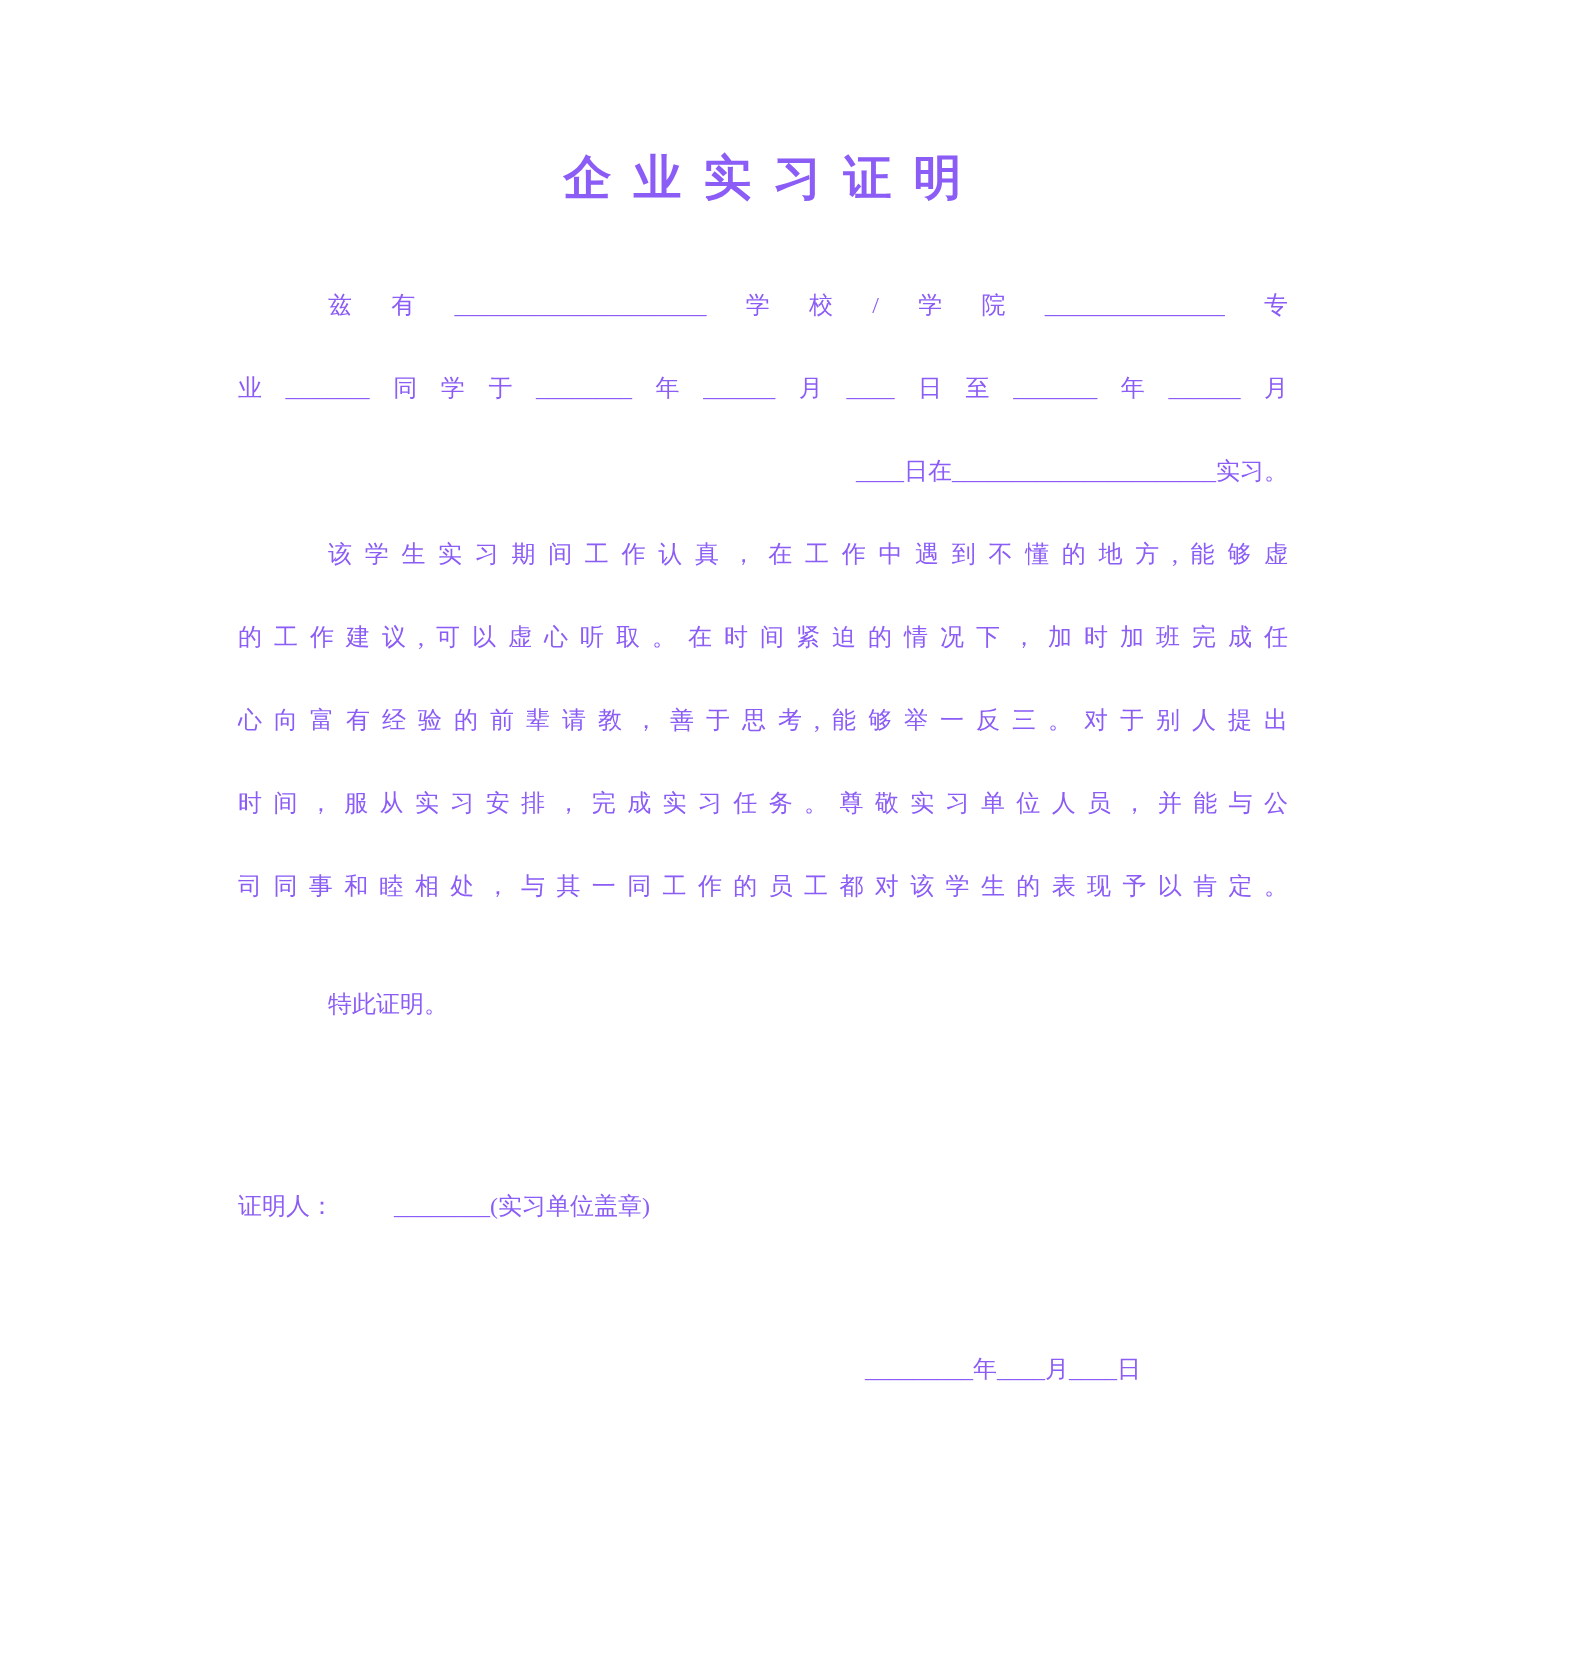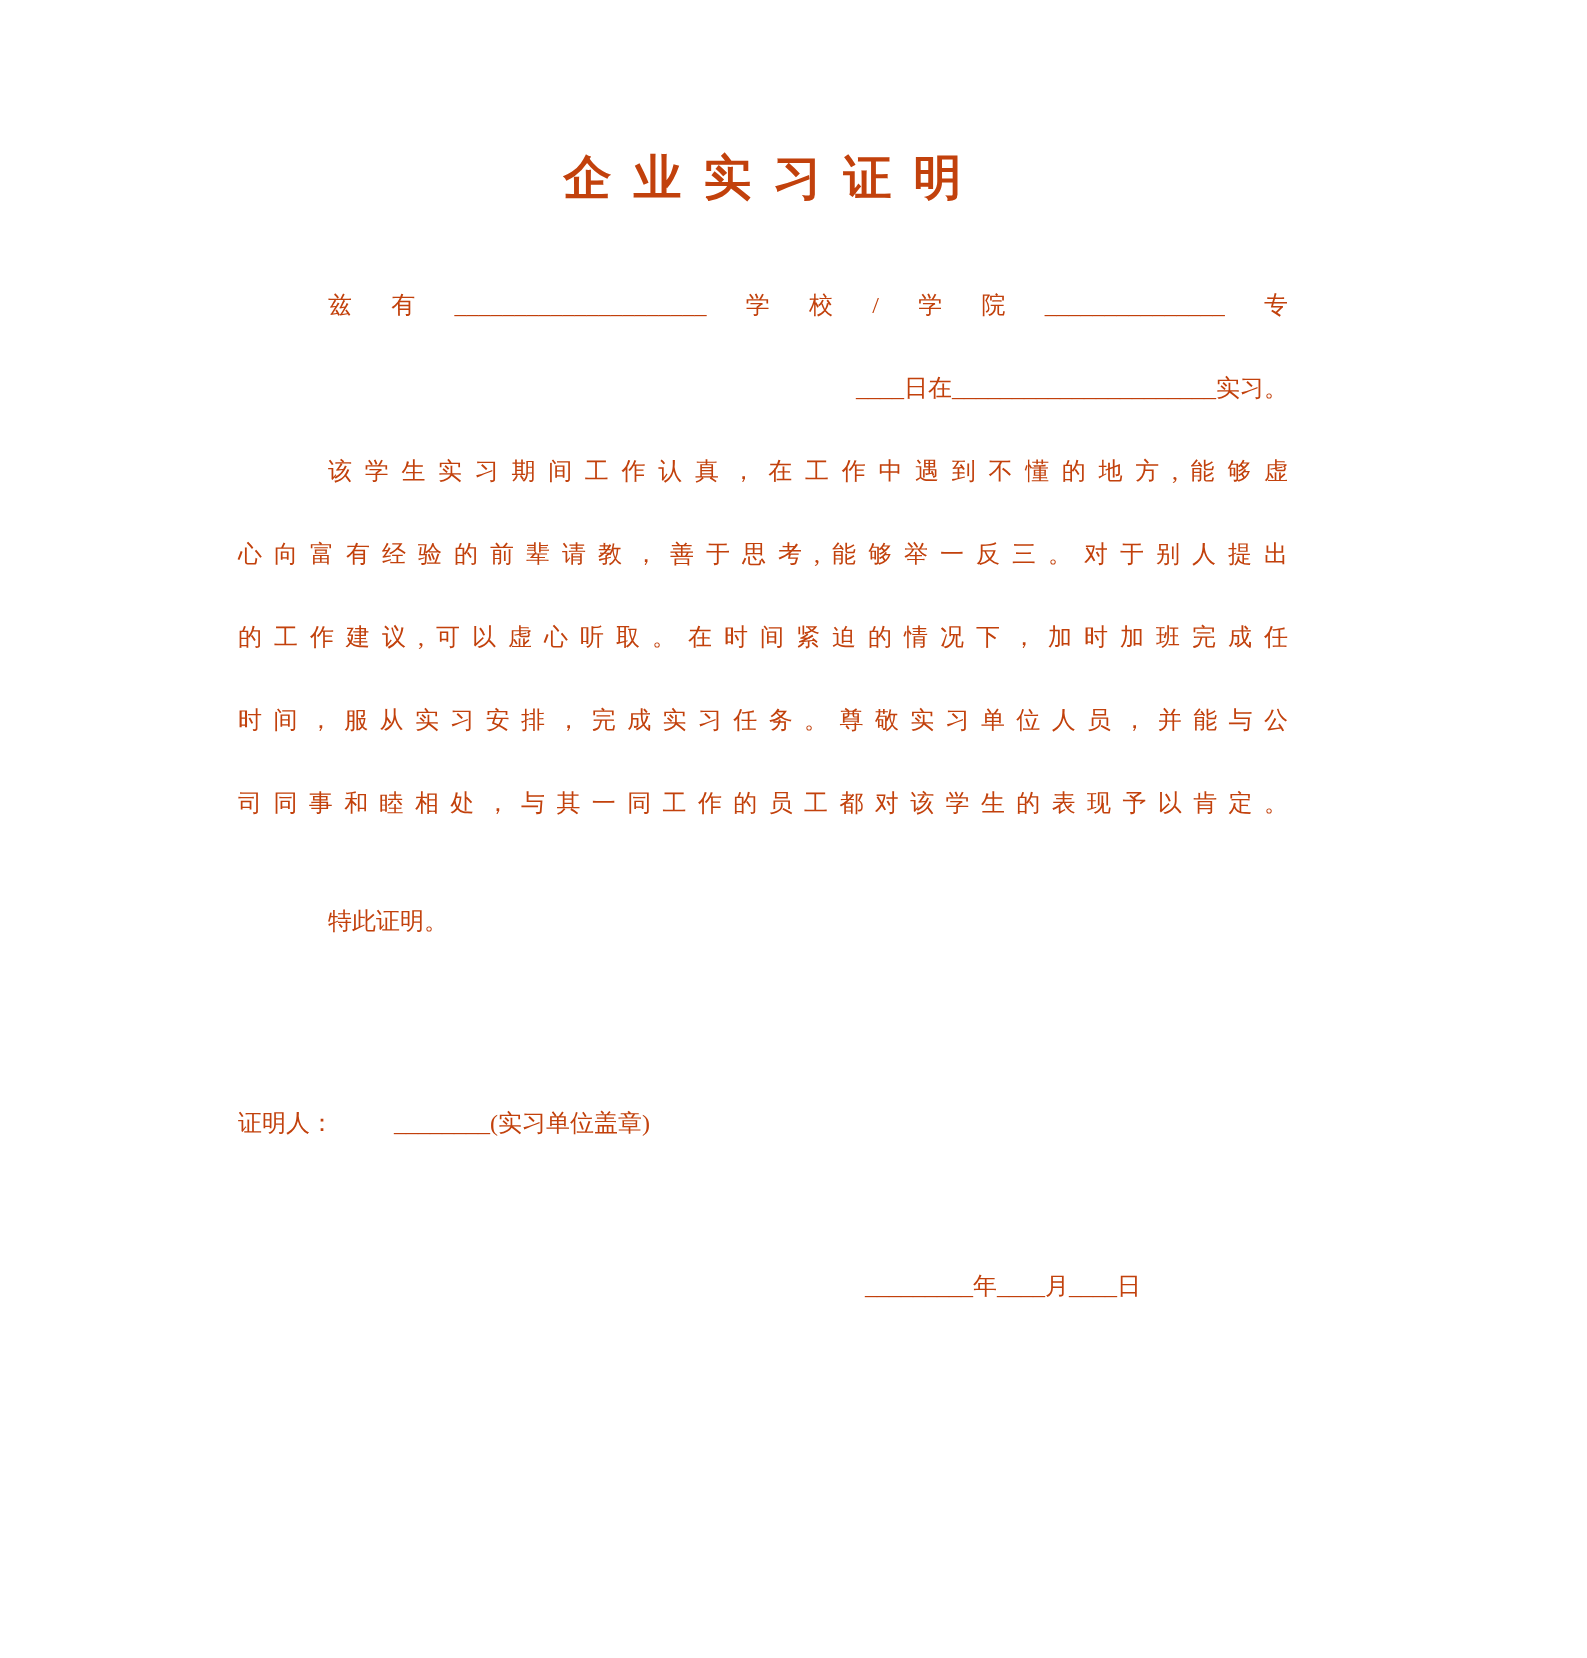--- a/index.html
+++ b/index.html
@@ -10,21 +10,21 @@
     width: 1587px;
     height: 1658px;
     background: #ffffff;
     overflow: hidden;
   }
   .page {
     position: relative;
     width: 1587px;
     height: 1658px;
     background: #ffffff;
-    color: #c2410c;
+    color: #8b5cf6;
     font-family: "Liberation Serif", "DejaVu Serif", serif;
   }
   .content {
     position: absolute;
     left: 238px;
     top: 0;
     width: 1050px;
   }
   .doc-title {
     margin-top: 136px;
@@ -64,28 +64,29 @@
 </head>
 <body>
 
 <div class="page">
   <div class="content">
 
     <div class="doc-title">企 业 实 习 证 明</div>
 
     <div class="bodytext para1">
       <div class="line j ind">兹有_____________________学校/学院_______________专</div>
+      <div class="line j">业_______同学于________年______月____日至_______年______月</div>
       <div class="line">____日在______________________实习。</div>
     </div>
 
 
     <div class="bodytext">
       <div class="line j ind">该学生实习期间工作认真，在工作中遇到不懂的地方,能够虚</div>
+      <div class="line j">的工作建议,可以虚心听取。在时间紧迫的情况下，加时加班完成任</div>
       <div class="line j">心向富有经验的前辈请教，善于思考,能够举一反三。对于别人提出</div>
-      <div class="line j">的工作建议,可以虚心听取。在时间紧迫的情况下，加时加班完成任</div>
       <div class="line j">时间，服从实习安排，完成实习任务。尊敬实习单位人员，并能与公</div>
       <div class="line j">司同事和睦相处，与其一同工作的员工都对该学生的表现予以肯定。</div>
     </div>
 
     <div class="bodytext closing">特此证明。</div>
 
     <div class="bodytext sig-row">
       <span>证明人：</span><span class="sig-blank">________</span><span>(实习单位盖章)</span>
     </div>
 

